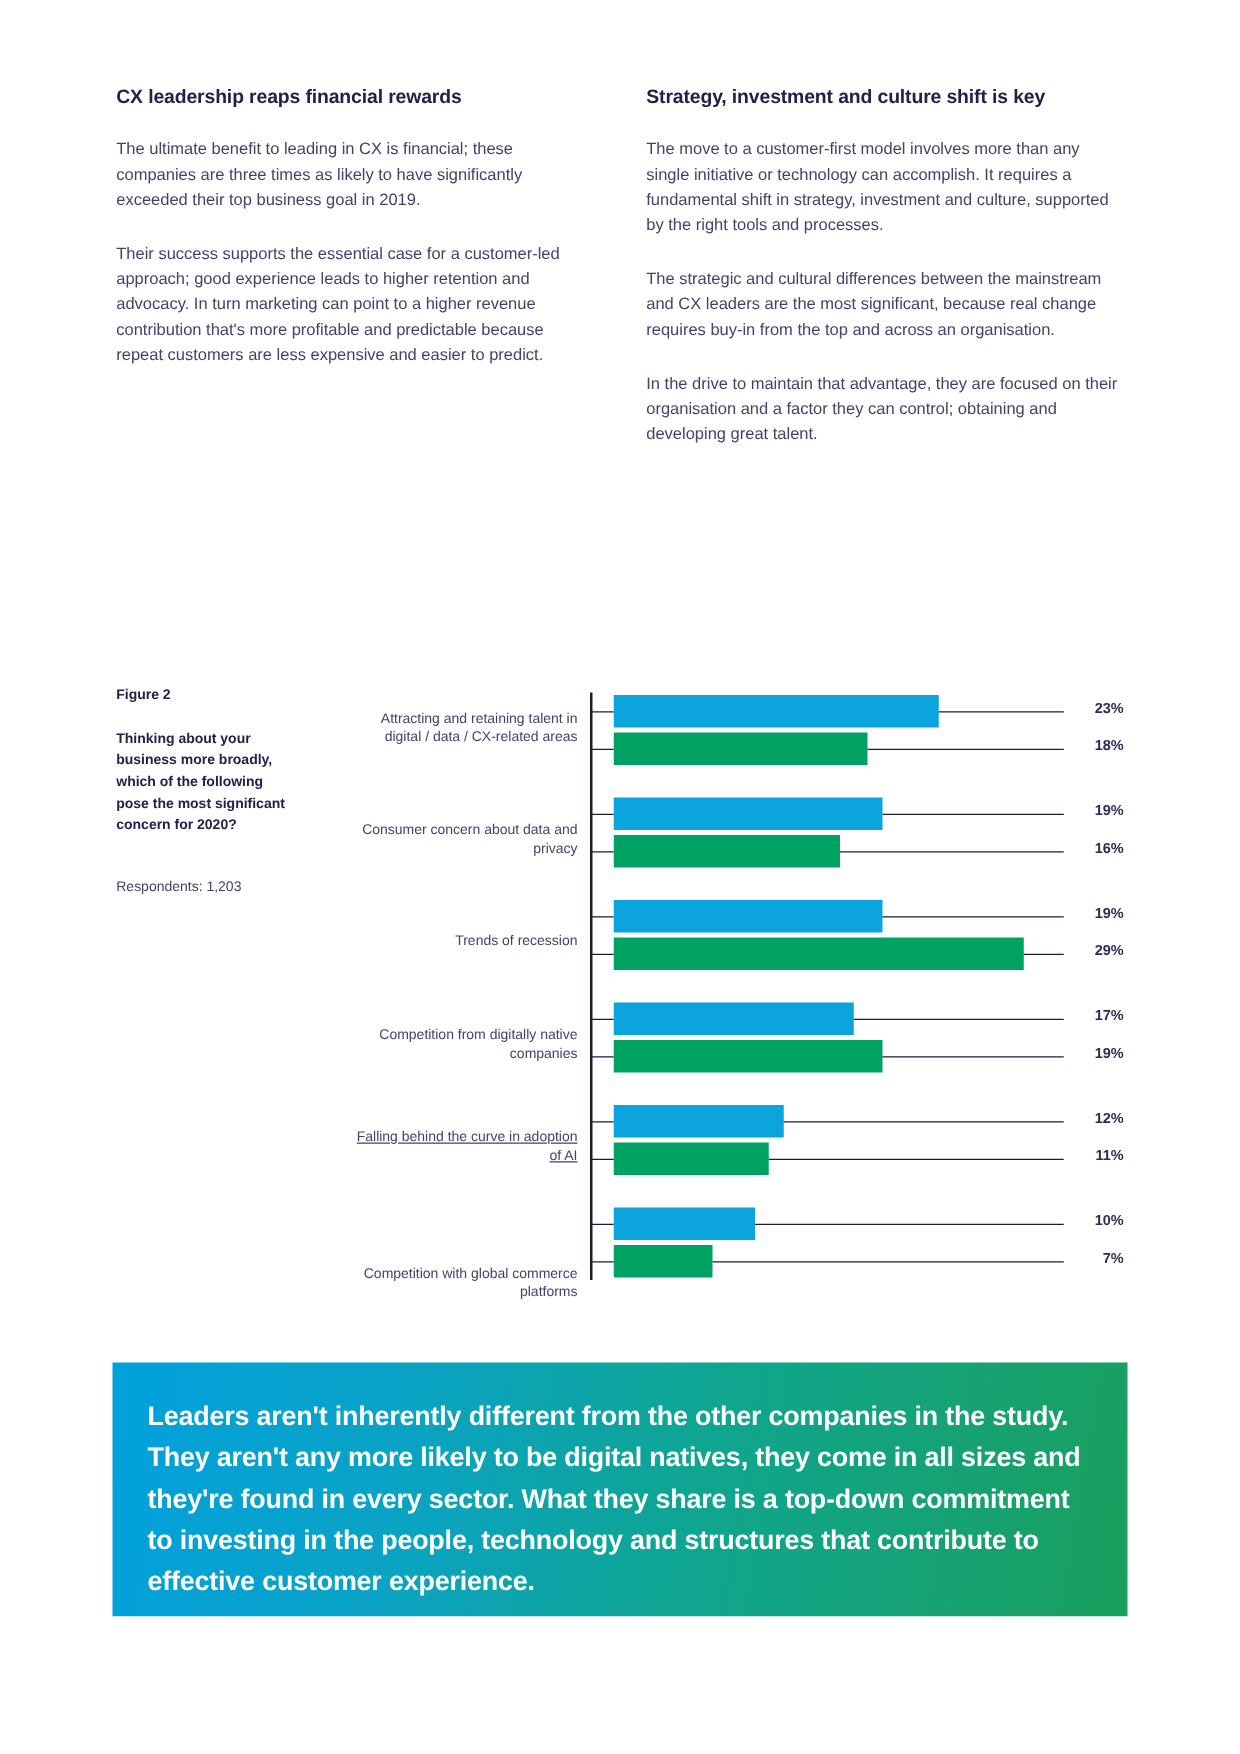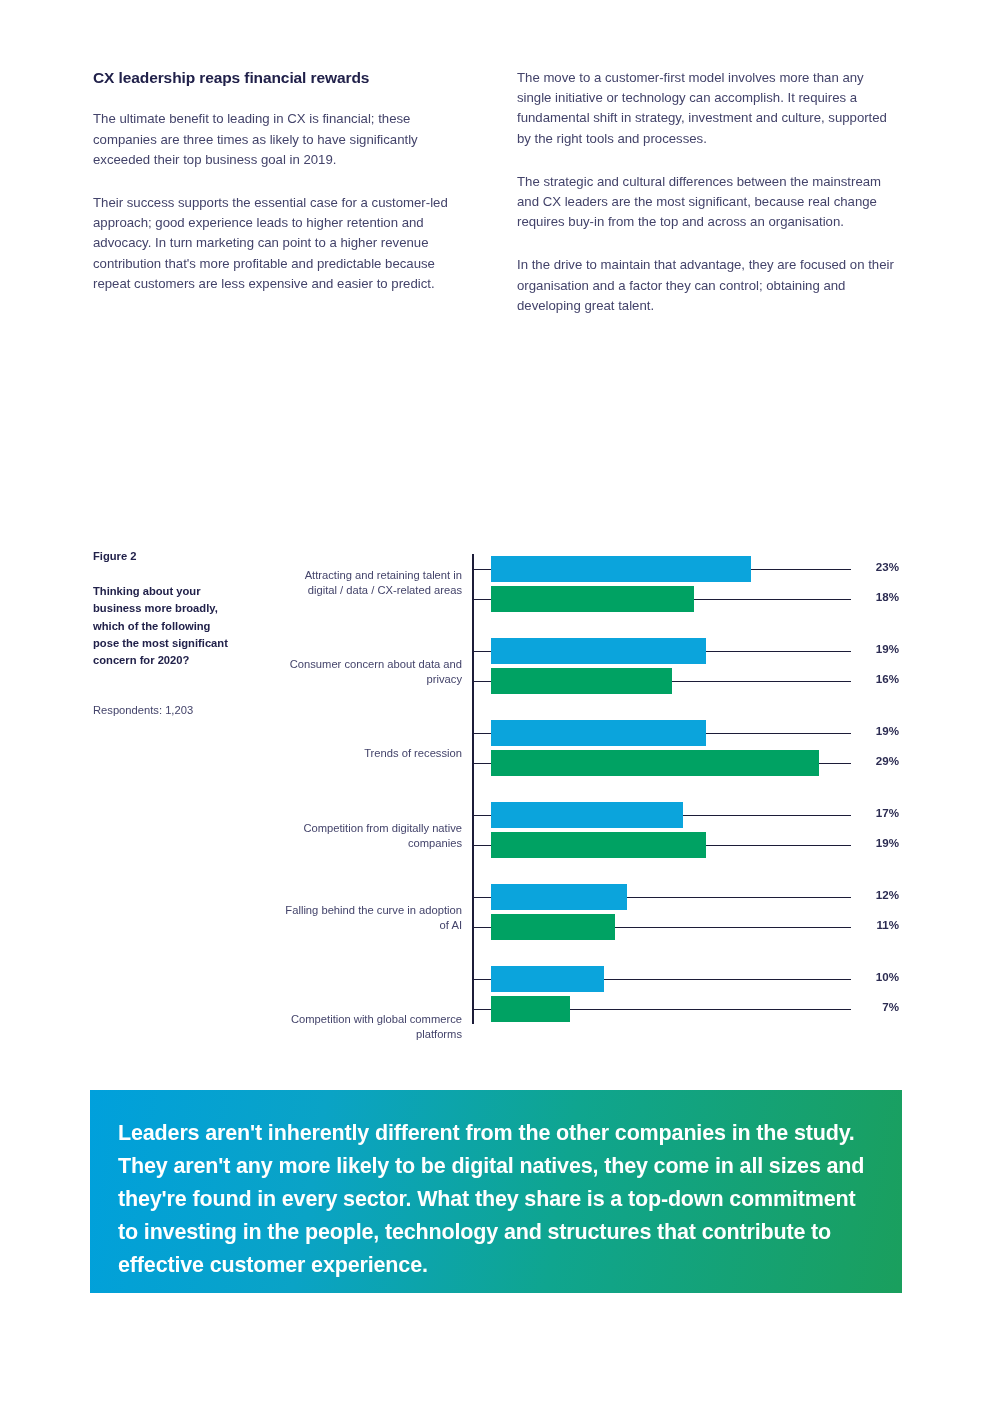--- a/index.html
+++ b/index.html
@@ -214,20 +214,21 @@
 
   <div class="columns">
 
     <div class="col">
       <h2 class="col-heading">CX leadership reaps financial rewards</h2>
       <p>The ultimate benefit to leading in CX is financial; these companies are three times as likely to have significantly exceeded their top business goal in 2019.</p>
       <p>Their success supports the essential case for a customer-led approach; good experience leads to higher retention and advocacy. In turn marketing can point to a higher revenue contribution that's more profitable and predictable because repeat customers are less expensive and easier to predict.</p>
     </div>
 
     <div class="col">
+      <h2 class="col-heading">Strategy, investment and culture shift is key</h2>
       <p>The move to a customer-first model involves more than any single initiative or technology can accomplish. It requires a fundamental shift in strategy, investment and culture, supported by the right tools and processes.</p>
       <p>The strategic and cultural differences between the mainstream and CX leaders are the most significant, because real change requires buy-in from the top and across an organisation.</p>
       <p>In the drive to maintain that advantage, they are focused on their organisation and a factor they can control; obtaining and developing great talent.</p>
     </div>
 
   </div>
 
   <div class="figure">
 
     <div class="fig-side">
@@ -295,21 +296,21 @@
               <div class="value">17%</div>
             </div>
             <div class="bar-row" style="top: 30px;">
               <div class="tick"></div>
               <div class="bar ms" style="width: 214.7px; background: rgb(0, 162, 99);"></div>
               <div class="leader" style="left: 432.7px; width: 145.3px;"></div>
               <div class="value">19%</div>
             </div>
           </div>
           <div class="cat-group" style="top: 336px;">
-            <div class="cat-label" style="top: 19px;">Falling behind the curve in adoption of AI</div>
+            <div class="cat-label" style="top: 19px; text-decoration: underline;">Falling behind the curve in adoption of AI</div>
             <div class="bar-row" style="top: 0px;">
               <div class="tick"></div>
               <div class="bar cx" style="width: 135.6px; background: rgb(11, 164, 220);"></div>
               <div class="leader" style="left: 353.6px; width: 224.4px;"></div>
               <div class="value">12%</div>
             </div>
             <div class="bar-row" style="top: 30px;">
               <div class="tick"></div>
               <div class="bar ms" style="width: 124.3px; background: rgb(0, 162, 99);"></div>
               <div class="leader" style="left: 342.3px; width: 235.7px;"></div>

